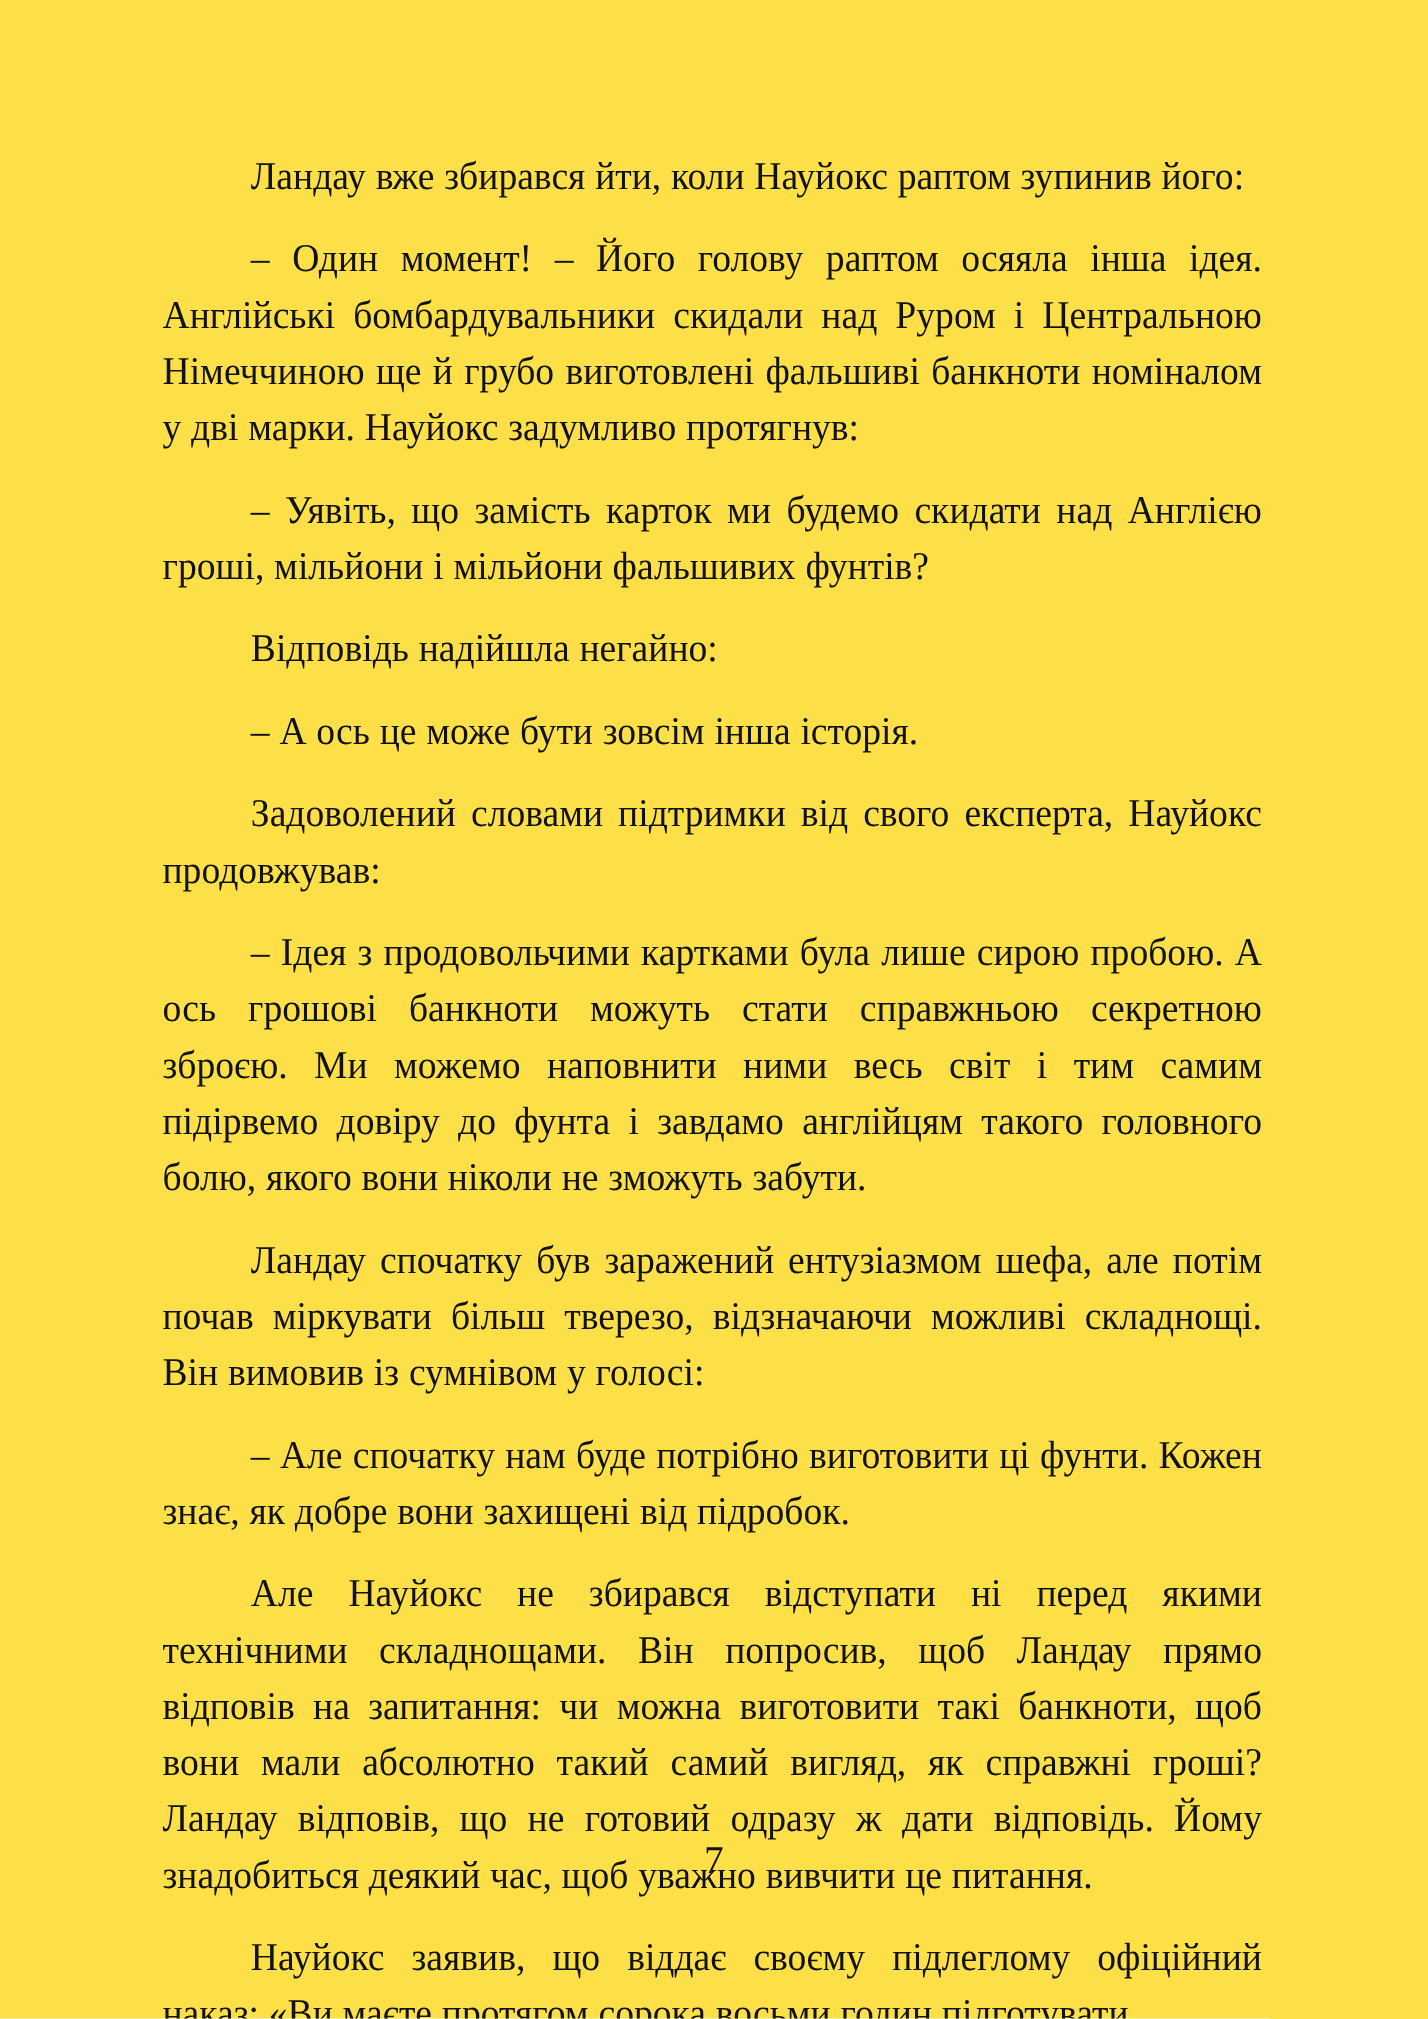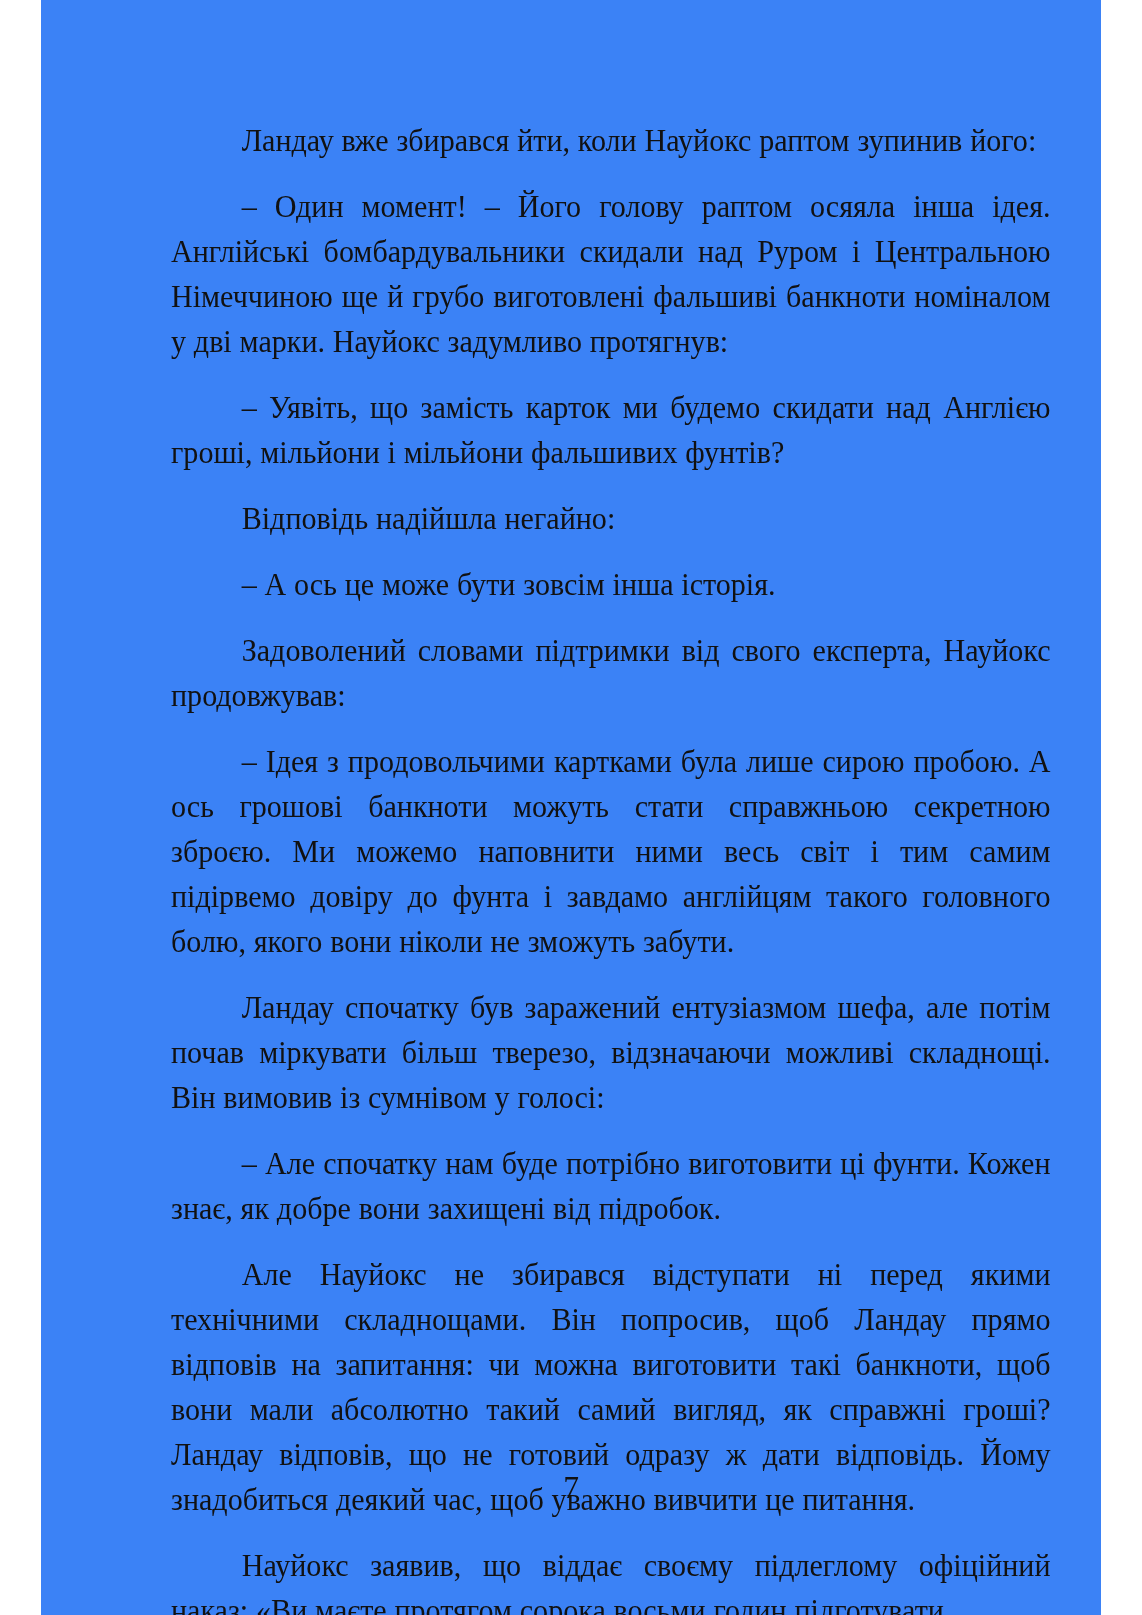--- a/index.html
+++ b/index.html
@@ -4,24 +4,24 @@
 <title>Book page</title>
 <style>
   html, body {
     margin: 0;
     padding: 0;
     background: #ffffff;
   }
 
   .page {
     position: relative;
-    width: 1060px;
+    width: 1142px;
     height: 1615px;
     margin: 0 auto;
-    background: #3b82f6;
+    background: #fde047;
     overflow: hidden;
     box-sizing: border-box;
   }
 
   .text-column {
     position: absolute;
     left: 130px;
     top: 118px;
     width: 880px;
   }

